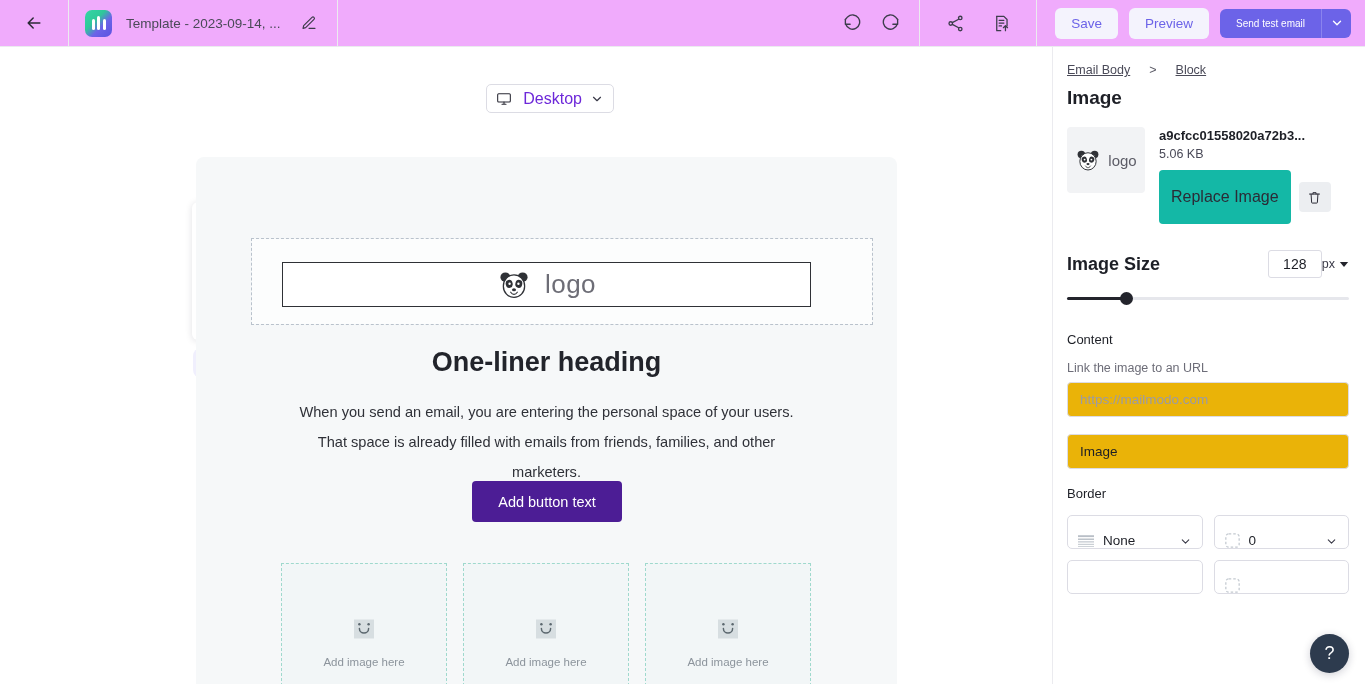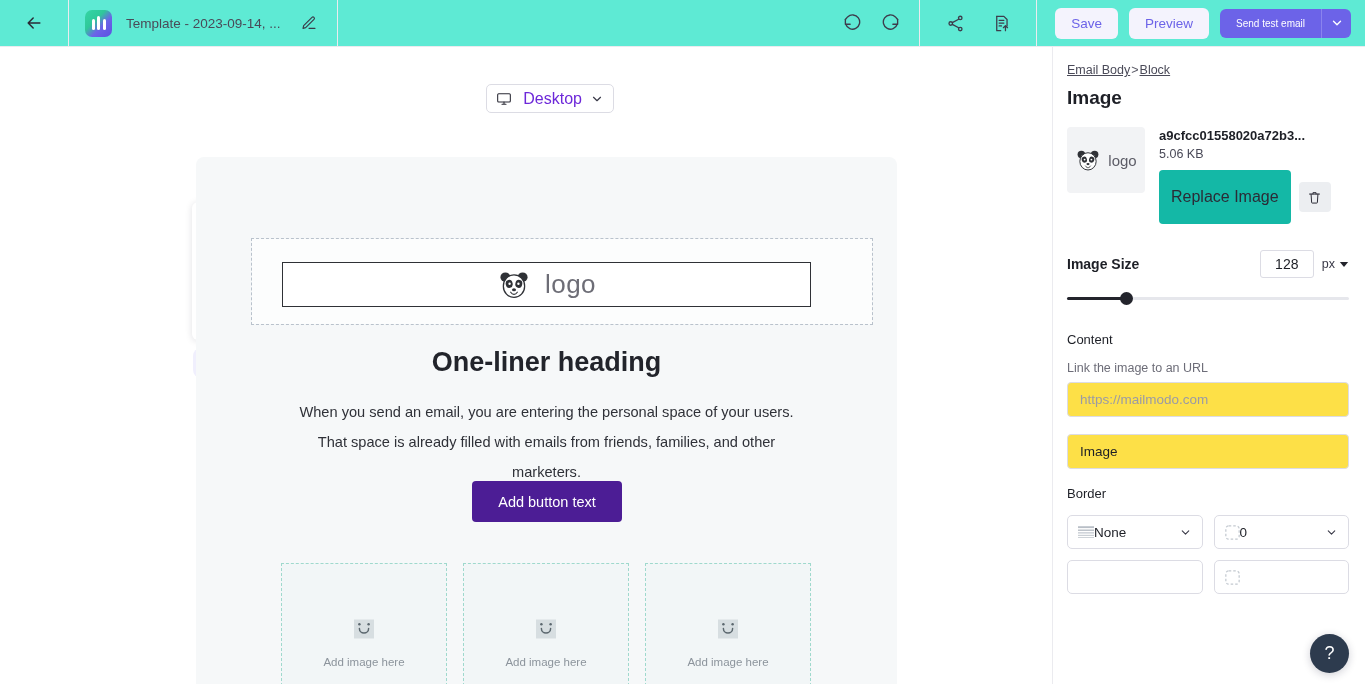--- a/index.html
+++ b/index.html
@@ -7,21 +7,21 @@
     width: 1365px; height: 684px;
     font-family: "Liberation Sans", sans-serif;
     background: #ffffff;
     overflow: hidden;
   }
   #app { position: relative; width: 1365px; height: 684px; }
 
   
   .topbar {
     position: absolute; top: 0; left: 0; width: 1365px; height: 47px;
-    background: #5eead4; border-bottom: 1px solid #ebebef;
+    background: #f0abfc; border-bottom: 1px solid #ebebef;
     display: flex; align-items: center;
   }
   .back-btn {
     width: 68px; height: 46px; display: flex; align-items: center; justify-content: center;
     cursor: pointer; color: #2b2b36;
   }
   .title-group {
     display: flex; align-items: center; height: 46px;
     border-left: 1px solid #ebebef; border-right: 1px solid #ebebef;
     padding: 0 14px 0 16px; gap: 14px; min-width: 270px;
@@ -158,21 +158,21 @@
     gap: 15px; cursor: pointer;
   }
   .img-ph .ph-label { font-size: 11.5px; color: #8c949c; }
 
   
   .sidebar {
     position: absolute; right: 0; top: 47px; width: 313px; height: 637px;
     background: #fff; border-left: 1px solid #ebebef; padding: 16px 16px 0 14px;
     overflow: hidden;
   }
-  .breadcrumb { display: flex; align-items: center; gap: 1px; font-size: 12.5px; margin-bottom: 10px; }
+  .breadcrumb { display: flex; align-items: center; gap: 19px; font-size: 12.5px; margin-bottom: 10px; }
   .breadcrumb a { color: #4a4a58; text-decoration: underline; cursor: pointer; }
   .breadcrumb .sep { color: #5a5a66; }
   .panel-title { font-size: 19px; font-weight: bold; color: #1d1f26; margin-bottom: 18px; }
 
   .file-row { display: flex; gap: 14px; align-items: flex-start; margin-bottom: 26px; }
   .file-thumb {
     width: 78px; height: 66px; background: #f2f3f5; border-radius: 4px;
     display: flex; align-items: center; justify-content: center; gap: 7px;
   }
   .file-thumb .th-text { font-size: 15px; color: #5c5c66; }
@@ -183,49 +183,49 @@
   .btn-replace {
     background: #14b8a6; border: none; border-radius: 4px; padding: 18px 12px;
     font-size: 16px; color: #2b2b36; cursor: pointer; font-family: inherit;
   }
   .btn-trash {
     background: #eceef1; border: none; border-radius: 4px; width: 32px; height: 30px;
     display: flex; align-items: center; justify-content: center; cursor: pointer; color: #2b2b36;
   }
 
   .size-row { display: flex; align-items: center; justify-content: space-between; margin-bottom: 12px; }
-  .size-label { font-size: 14px; font-weight: bold; color: #1d1f26; text-align: right; }
-  .size-ctrl { display: flex; align-items: center; gap: 8px; }
+  .size-label { font-size: 18px; font-weight: bold; color: #1d1f26; text-align: right; }
+  .size-ctrl { display: flex; align-items: center; gap: 0; }
   .size-input {
     width: 54px; height: 28px; border: 1px solid #dcdce4; border-radius: 3px;
     text-align: center; font-size: 14px; color: #1d1f26; font-family: inherit; background:#fff;
   }
   .unit { font-size: 12.5px; color: #3a3a48; display: flex; align-items: center; gap: 4px; cursor: pointer; }
 
   .slider { position: relative; height: 16px; margin-bottom: 26px; }
   .slider .track { position: absolute; left: 0; right: 0; top: 7px; height: 3px; background: #e6e7ec; border-radius: 2px; }
   .slider .fill { position: absolute; left: 0; top: 7px; height: 3px; width: 21%; background: #23242c; border-radius: 2px; }
   .slider .knob {
     position: absolute; left: 21%; top: 2px; width: 13px; height: 13px; margin-left: -6px;
     border-radius: 50%; background: #23242c; cursor: pointer;
   }
 
   .section-title { font-size: 13px; font-weight: normal; color: #1d1f26; margin-bottom: 14px; }
   .field-label { font-size: 12.5px; color: #6d6d78; margin-bottom: 7px; }
   .text-input {
     width: 100%; height: 35px; border: 1px solid #dcdce4; border-radius: 4px;
     padding: 0 12px; font-size: 13.5px; color: #1d1f26; font-family: inherit;
-    margin-bottom: 17px; background: #fde047;
+    margin-bottom: 17px; background: #eab308;
   }
   .text-input::placeholder { color: #9a9aa6; }
 
   .select-row { display: flex; gap: 11px; }
   .select-box {
     flex: 1; height: 34px; border: 1px solid #dcdce4; border-radius: 5px;
-    display: flex; align-items: center; padding: 0 10px; cursor: pointer; background: #fff;
+    display: flex; align-items: flex-end; gap: 9px; padding: 0 10px; cursor: pointer; background: #fff;
   }
   .select-box .sv { flex: 1; font-size: 13.5px; color: #1d1f26; }
   .select-row.partial { margin-top: 11px; }
   .select-row.partial .select-box { height: 34px; }
 
   .help-fab {
     position: absolute; right: 16px; bottom: 11px; width: 39px; height: 39px;
     border-radius: 50%; background: #2d3b4e; color: #fff;
     display: flex; align-items: center; justify-content: center;
     font-size: 18px; cursor: pointer; box-shadow: 0 2px 8px rgba(20,20,50,.2);

